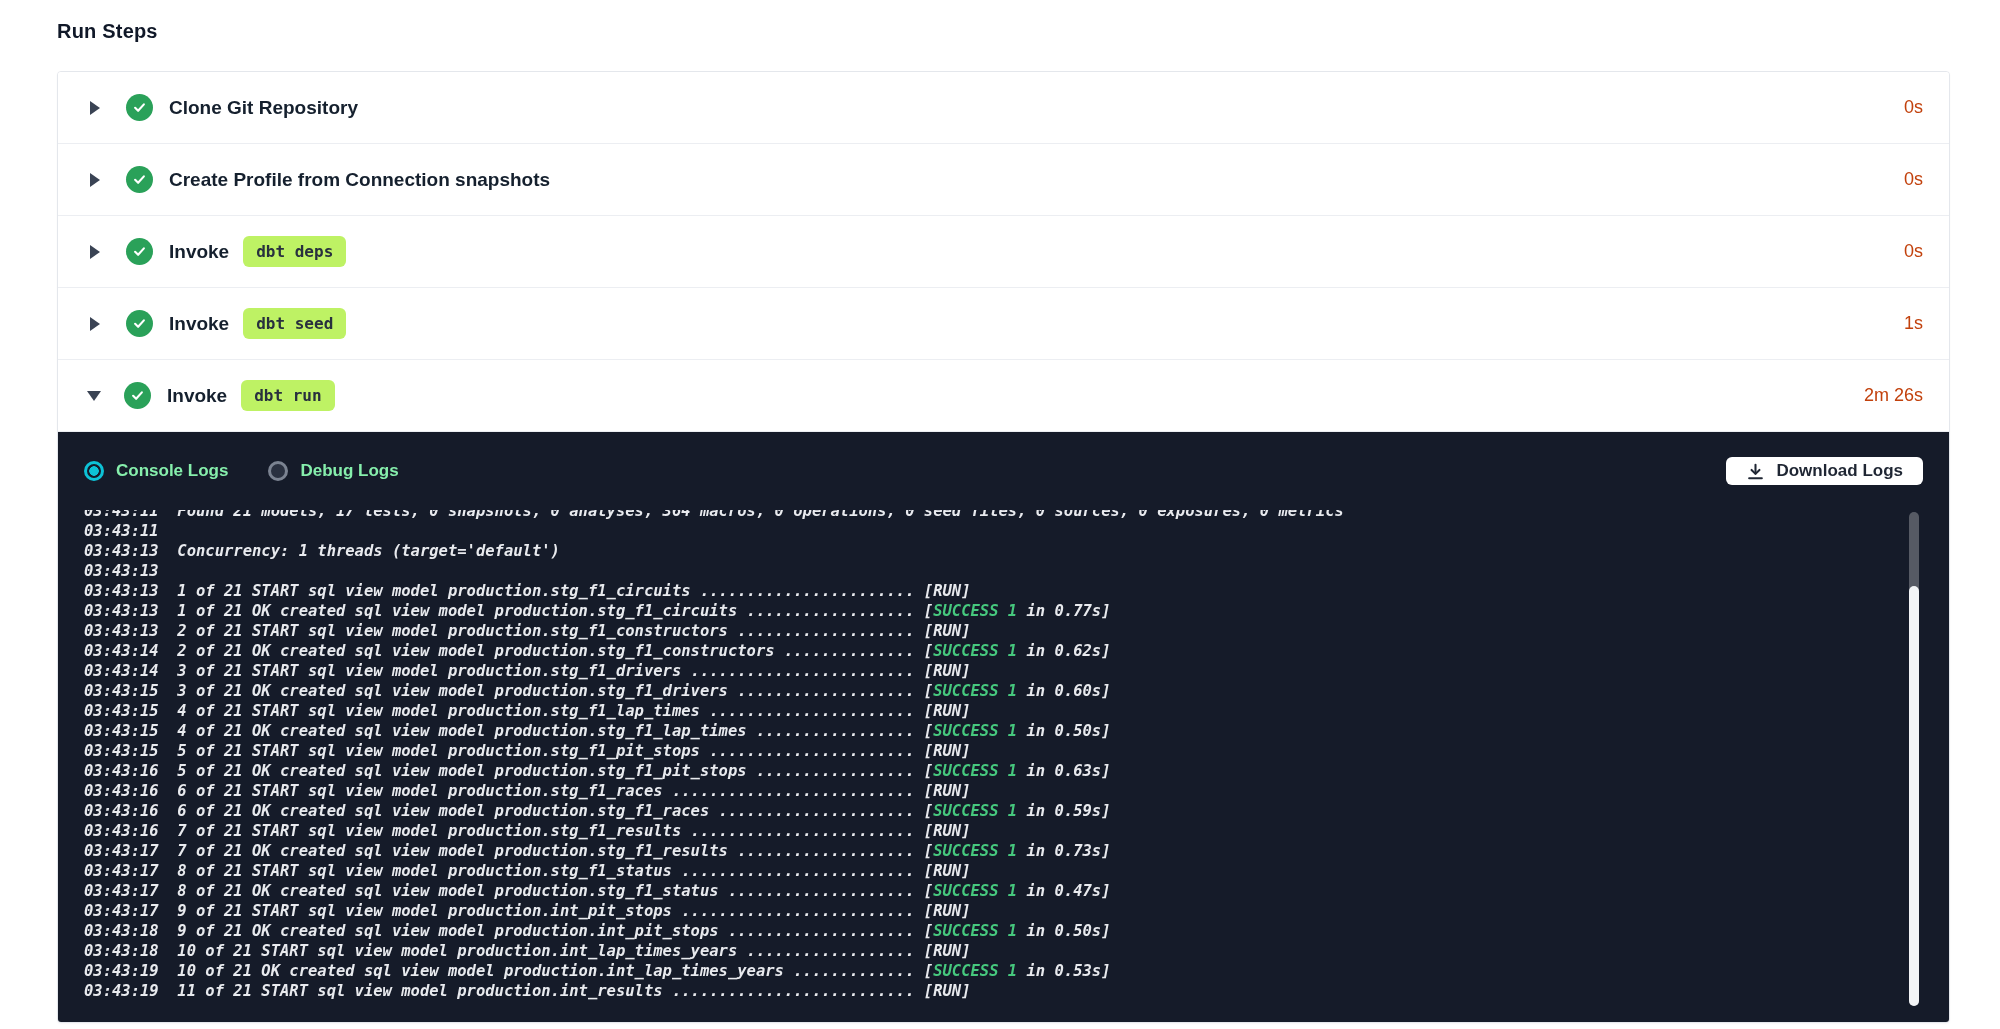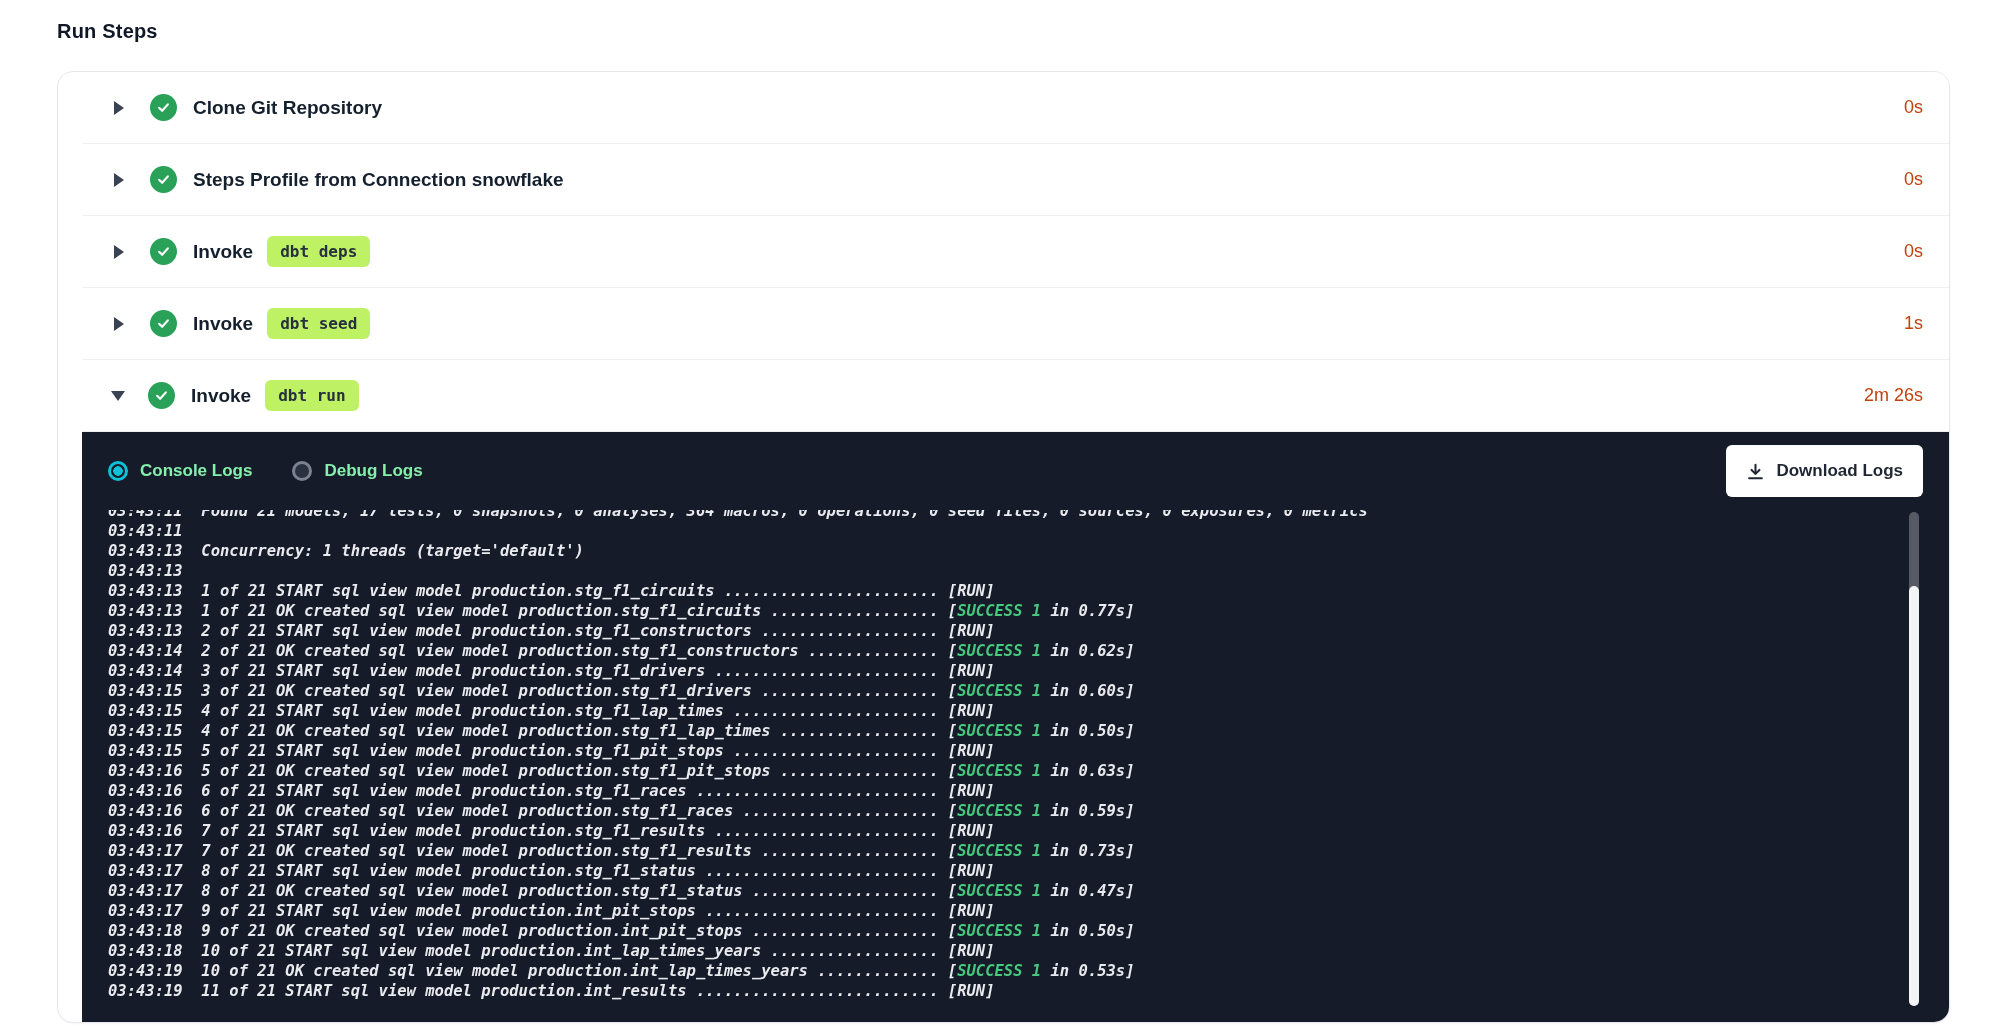--- a/index.html
+++ b/index.html
@@ -2,22 +2,22 @@
 <html style="--step-green: #2aa159; --radio-teal: #0dc2d6; --log-green: #46c97e; --console-bg: #151b29;"><head>
 <meta charset="utf-8">
 <style>
   * { margin:0; padding:0; box-sizing:border-box; }
   html,body { width:2000px; height:1029px; background:#ffffff; overflow:hidden;
     font-family:"Liberation Sans", sans-serif; color:#16202e;
     --step-green:#2aa159; --radio-teal:#0dc2d6; --log-green:#46c97e; --console-bg:#151b29;
   }
   .page { padding:20px 50px 0 57px; }
   .title { font-size:20px; font-weight:700; color:#101828; margin-bottom:28px; letter-spacing:.2px; }
-  .card { width:1893px; background:#fff; border:1px solid #e4e7ec; border-radius:16px; overflow:hidden;
-          box-shadow:0 1px 2px rgba(16,24,40,.04);padding-left:24px; }
+  .card { width:1893px; background:#fff; border:1px solid #e4e7ec; border-radius:4px; overflow:hidden;
+          box-shadow:0 1px 2px rgba(16,24,40,.04); }
   .step-row { display:flex; align-items:center; height:72px; padding:0 26px;
               border-bottom:1px solid #eceef2; background:#fff; cursor:pointer; }
   .chev { width:0; height:0; border-left:10px solid #3a4354; border-top:7px solid transparent;
           border-bottom:7px solid transparent; margin:0 26px 0 6px; flex:none; }
   .chev.down { border-left:7px solid transparent; border-right:7px solid transparent;
                border-top:10px solid #3a4354; border-bottom:none; margin:0 23px 0 3px; }
   .check { width:27px; height:27px; border-radius:50%; background:var(--step-green); flex:none;
            display:flex; align-items:center; justify-content:center; margin-right:16px; }
   .step-label { font-size:19px; font-weight:700; color:#15202e; }
   .cmd { margin-left:14px; background:#bef264; border-radius:6px; padding:6px 13px;
@@ -25,21 +25,21 @@
   .duration { margin-left:auto; font-size:18px; color:#c2410c; }
   .console { background:var(--console-bg); }
   .console-toolbar { display:flex; align-items:center; height:78px; padding:0 26px; }
   .radio-opt { display:flex; align-items:center; margin-right:40px; cursor:pointer; }
   .radio { width:20px; height:20px; border-radius:50%; margin-right:12px; flex:none;
            border:3px solid #7b8391; background:#2a3140; }
   .radio.selected { border:3px solid var(--radio-teal);
            background:radial-gradient(circle, var(--radio-teal) 0 4.5px, var(--console-bg) 5px); }
   .radio-label { color:#86efac; font-size:17px; font-weight:700; }
   .download-btn { margin-left:auto; display:flex; align-items:center; gap:11px; background:#ffffff;
-           border:none; border-radius:6px; height:52px; padding:0 20px; font-size:17px; font-weight:700;
+           border:none; border-radius:6px; height:28px; padding:0 20px; font-size:17px; font-weight:700;
            color:#1f2633; cursor:pointer; font-family:"Liberation Sans", sans-serif; }
   .log-wrap { position:relative; height:512px; padding:0 26px; overflow:hidden;font-style:italic; }
   #log-lines { margin-top:-9px; }
   .log-line { font-family:"DejaVu Sans Mono", monospace; font-size:15.5px; line-height:20px;
               font-weight:700; color:#e8eaee; white-space:pre; }
   .log-line .success { color:var(--log-green); }
   .scroll-track { position:absolute; right:30px; top:2px; width:10px; height:494px;
                   background:rgba(255,255,255,.28); border-radius:6px; }
   .scroll-thumb { position:absolute; left:0; right:0; top:15%; height:85%;
                   background:#f2f4f6; border-radius:6px; }
@@ -62,21 +62,21 @@
           <span class="step-label">Clone Git Repository</span>
           <span class="duration">0s</span>
         </div>
         <div class="step-row">
           <span class="chev"></span>
           <span class="check">
             <svg viewBox="0 0 24 24" width="15" height="15">
               <path d="M5 12.5l4.8 4.8L19 7" fill="none" stroke="#fff" stroke-width="3.4" stroke-linecap="round" stroke-linejoin="round"></path>
             </svg>
           </span>
-          <span class="step-label">Steps Profile from Connection snowflake</span>
+          <span class="step-label">Create Profile from Connection snapshots</span>
           <span class="duration">0s</span>
         </div>
         <div class="step-row">
           <span class="chev"></span>
           <span class="check">
             <svg viewBox="0 0 24 24" width="15" height="15">
               <path d="M5 12.5l4.8 4.8L19 7" fill="none" stroke="#fff" stroke-width="3.4" stroke-linecap="round" stroke-linejoin="round"></path>
             </svg>
           </span>
           <span class="step-label">Invoke</span>

